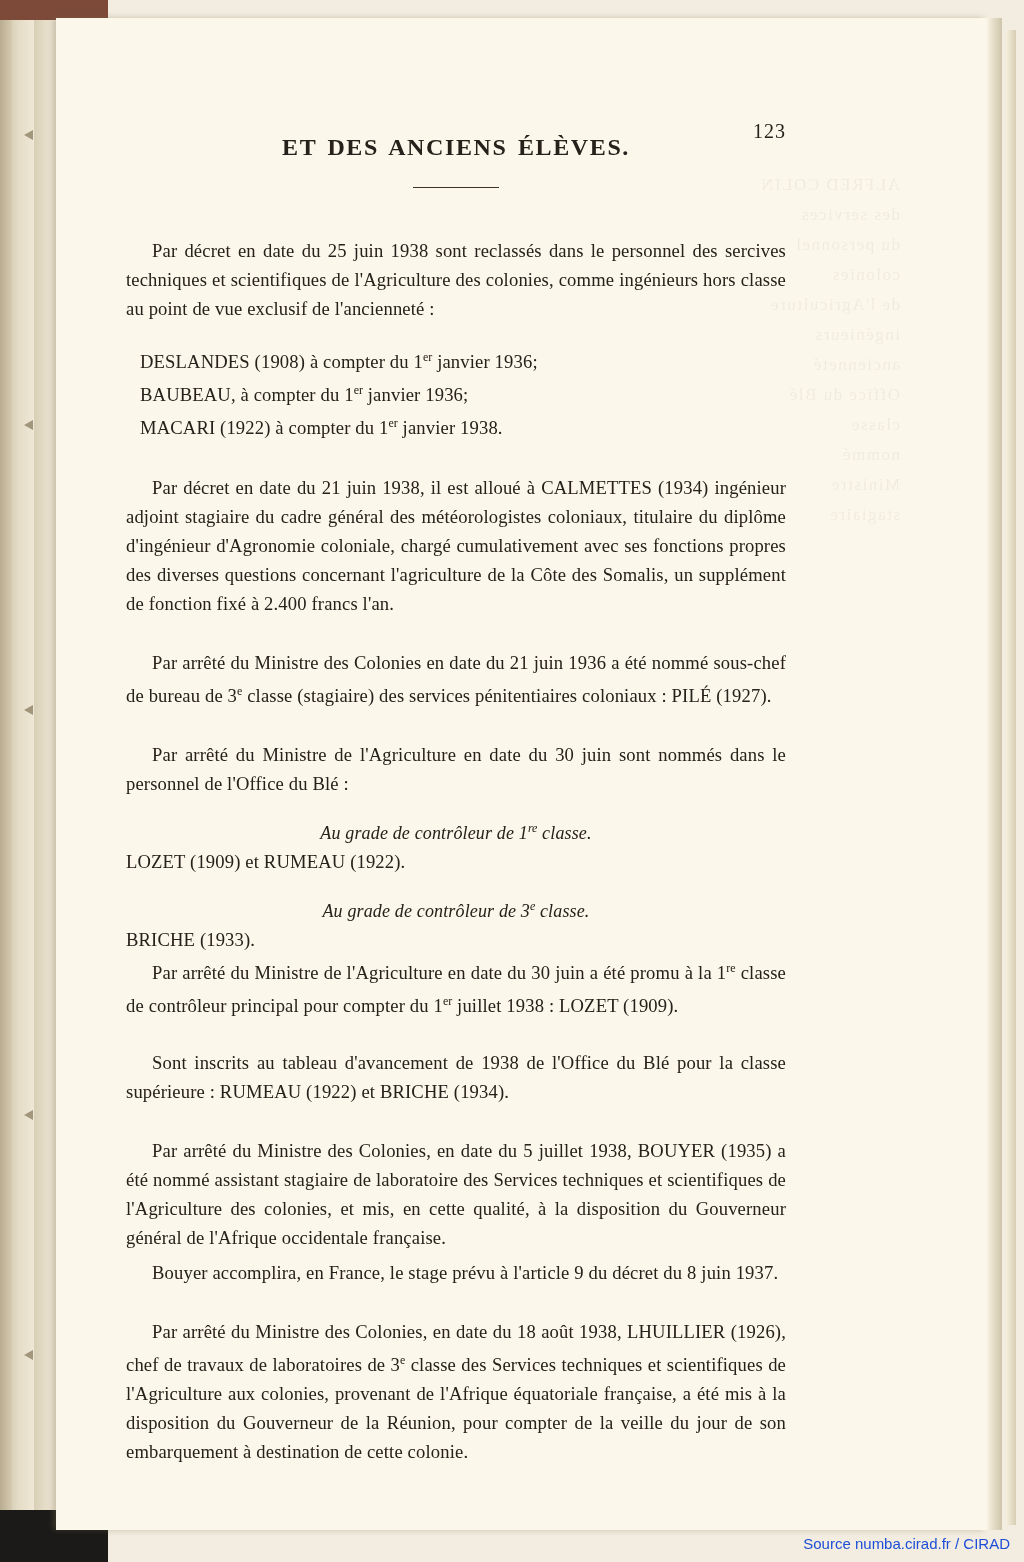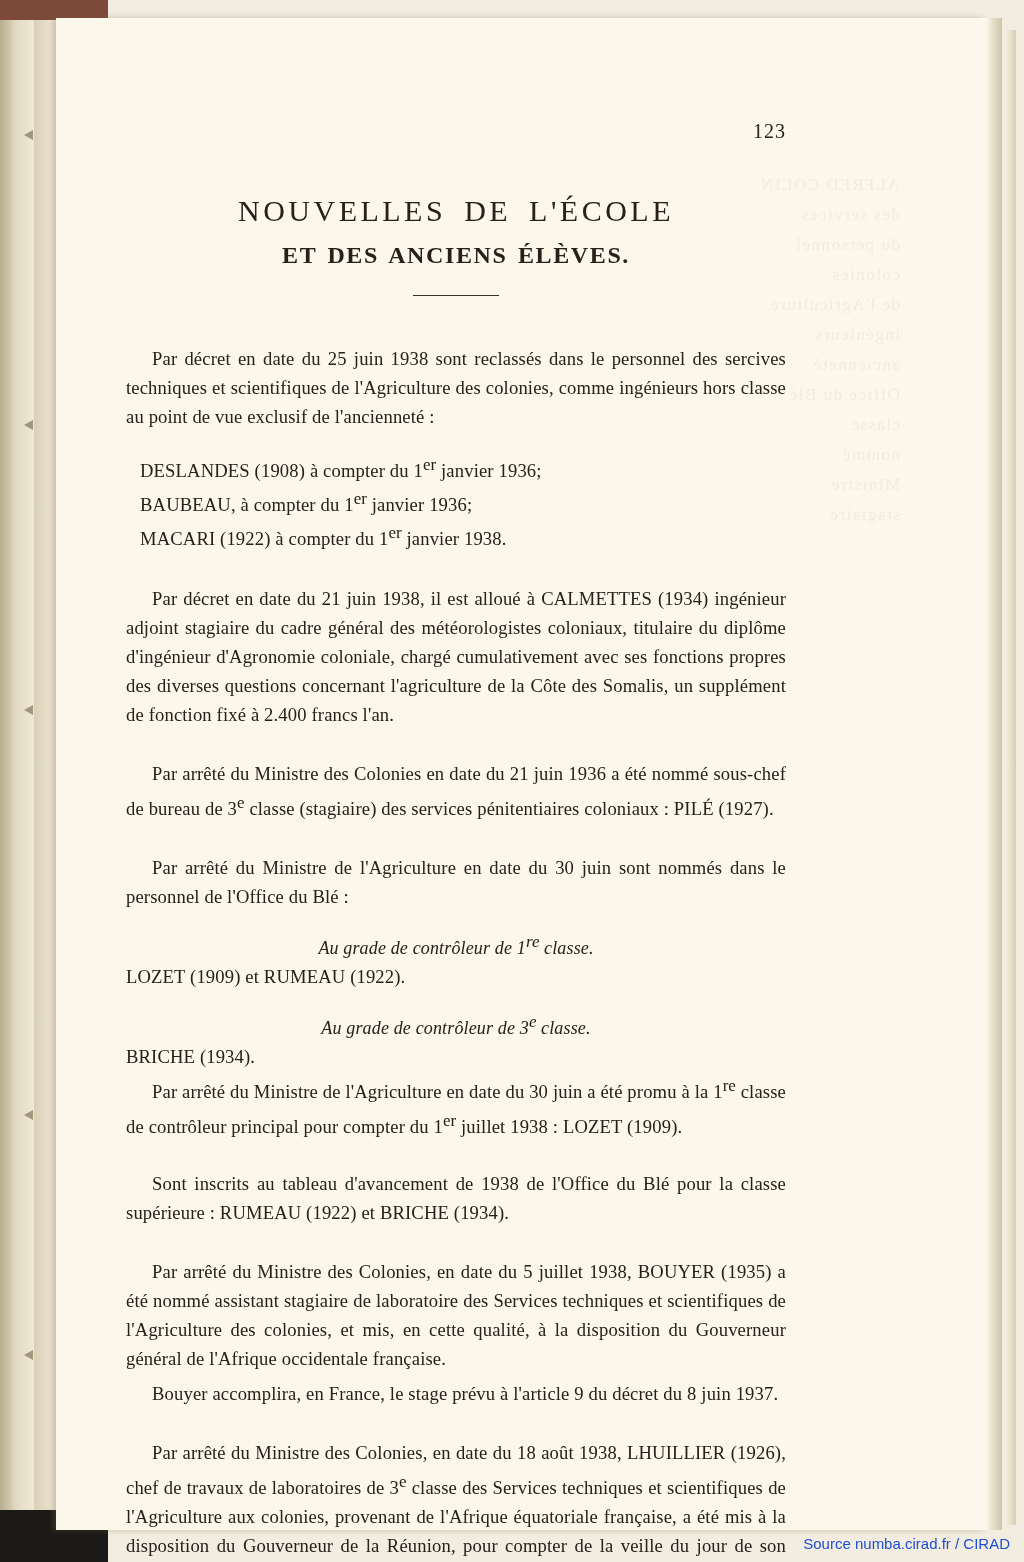--- a/index.html
+++ b/index.html
@@ -145,21 +145,21 @@
     margin-top: 16px;
   }
   .list-line {
     font-size: 18.6px;
     line-height: 28px;
     text-indent: 14px;
     margin: 0;
   }
   .list-first { margin-top: 20px; }
   sup {
-    font-size: 17px;
+    font-size: 12px;
     vertical-align: super;
     letter-spacing: 0;
   }
 
   
   #credit {
     position: absolute;
     right: 14px;
     bottom: 10px;
     font-family: "Liberation Sans", sans-serif;
@@ -199,41 +199,40 @@
     classe<br>
     nommé<br>
     Ministre<br>
     stagiaire
   </div>
 
   <div id="content">
 
     <div id="folio">123</div>
 
-    <h1 id="title">NOUVELLES DE L'ÉCOLE</h1>
     <h2 id="subtitle">ET DES ANCIENS ÉLÈVES.</h2>
     <div id="rule"></div>
 
     <p class="indent" style="margin-top:48px">Par décret en date du 25 juin 1938 sont reclassés dans le personnel des sercives techniques et scientifiques de l'Agriculture des colonies, comme ingénieurs hors classe au point de vue exclusif de l'ancienneté :</p>
 
     <p class="list-line list-first">DESLANDES (1908) à compter du 1<sup>er</sup> janvier 1936;</p>
     <p class="list-line">BAUBEAU, à compter du 1<sup>er</sup> janvier 1936;</p>
     <p class="list-line">MACARI (1922) à compter du 1<sup>er</sup> janvier 1938.</p>
 
     <p class="indent gap" style="margin-top:30px">Par décret en date du 21 juin 1938, il est alloué à CALMETTES (1934) ingénieur adjoint stagiaire du cadre général des météorologistes coloniaux, titulaire du diplôme d'ingénieur d'Agronomie coloniale, chargé cumulativement avec ses fonctions propres des diverses questions concernant l'agriculture de la Côte des Somalis, un supplément de fonction fixé à 2.400 francs l'an.</p>
 
     <p class="indent" style="margin-top:30px">Par arrêté du Ministre des Colonies en date du 21 juin 1936 a été nommé sous-chef de bureau de 3<sup>e</sup> classe (stagiaire) des services pénitentiaires coloniaux : PILÉ (1927).</p>
 
     <p class="indent" style="margin-top:30px">Par arrêté du Ministre de l'Agriculture en date du 30 juin sont nommés dans le personnel de l'Office du Blé :</p>
 
     <p class="center-italic">Au grade de contrôleur de 1<sup>re</sup> classe.</p>
     <p class="list-line" style="text-indent:0">LOZET (1909) et RUMEAU (1922).</p>
 
     <p class="center-italic">Au grade de contrôleur de 3<sup>e</sup> classe.</p>
-    <p class="list-line" style="text-indent:0">BRICHE (1934).</p>
+    <p class="list-line" style="text-indent:0">BRICHE (1933).</p>
 
     <p class="indent">Par arrêté du Ministre de l'Agriculture en date du 30 juin a été promu à la 1<sup>re</sup> classe de contrôleur principal pour compter du 1<sup>er</sup> juillet 1938 : LOZET (1909).</p>
 
     <p class="indent" style="margin-top:28px">Sont inscrits au tableau d'avancement de 1938 de l'Office du Blé pour la classe supérieure : RUMEAU (1922) et BRICHE (1934).</p>
 
     <p class="indent" style="margin-top:30px">Par arrêté du Ministre des Colonies, en date du 5 juillet 1938, BOUYER (1935) a été nommé assistant stagiaire de laboratoire des Services techniques et scientifiques de l'Agriculture des colonies, et mis, en cette qualité, à la disposition du Gouverneur général de l'Afrique occidentale française.</p>
     <p class="indent" style="margin-top:6px">Bouyer accomplira, en France, le stage prévu à l'article 9 du décret du 8 juin 1937.</p>
 
     <p class="indent" style="margin-top:30px">Par arrêté du Ministre des Colonies, en date du 18 août 1938, LHUILLIER (1926), chef de travaux de laboratoires de 3<sup>e</sup> classe des Services techniques et scientifiques de l'Agriculture aux colonies, provenant de l'Afrique équatoriale française, a été mis à la disposition du Gouverneur de la Réunion, pour compter de la veille du jour de son embarquement à destination de cette colonie.</p>
 

